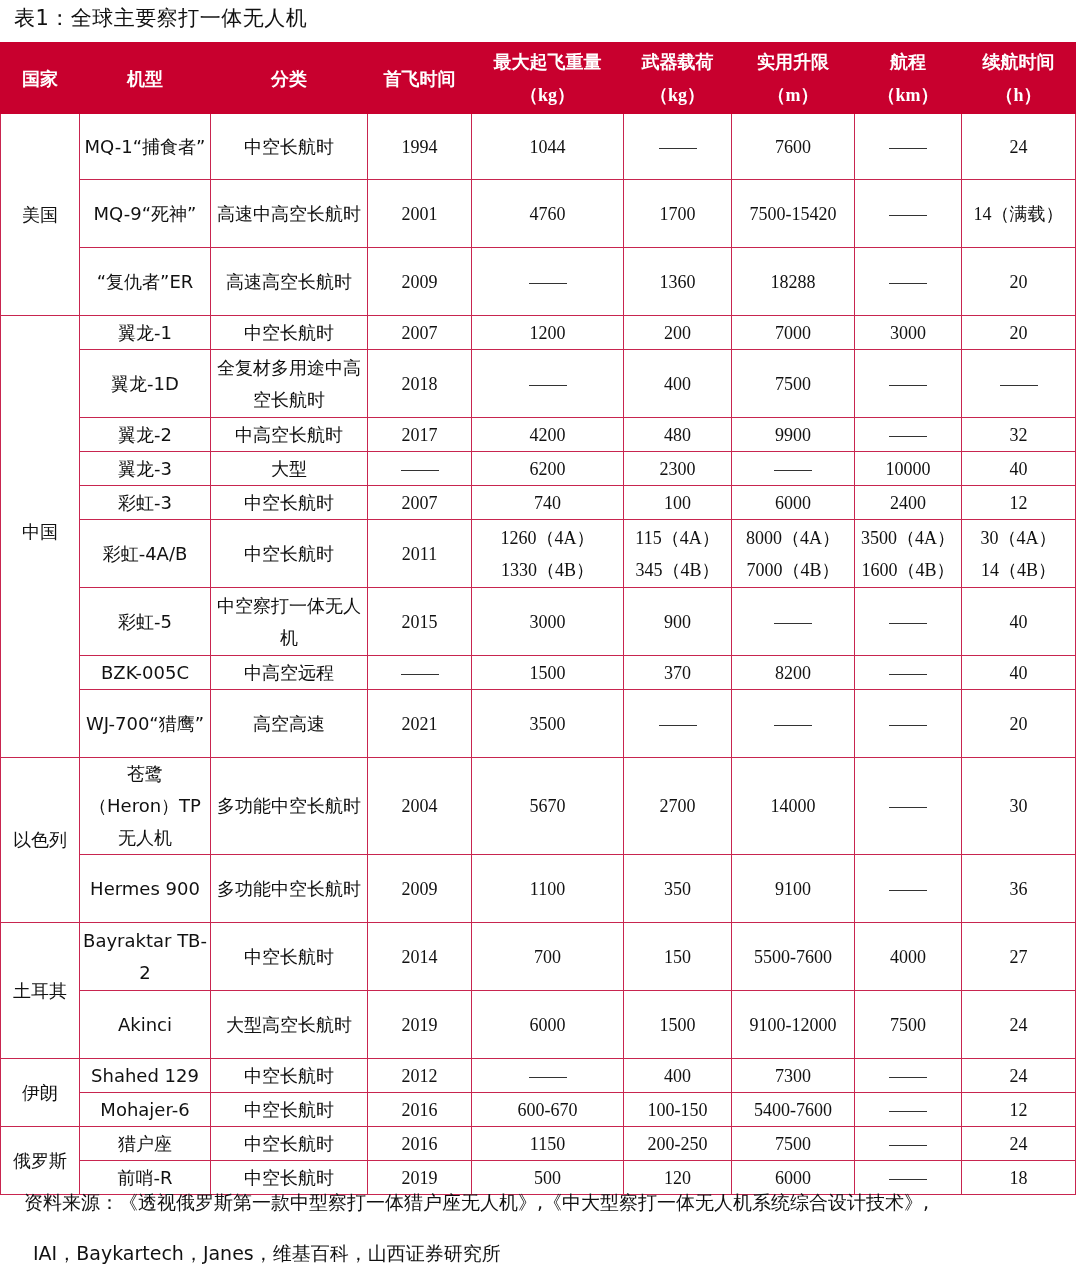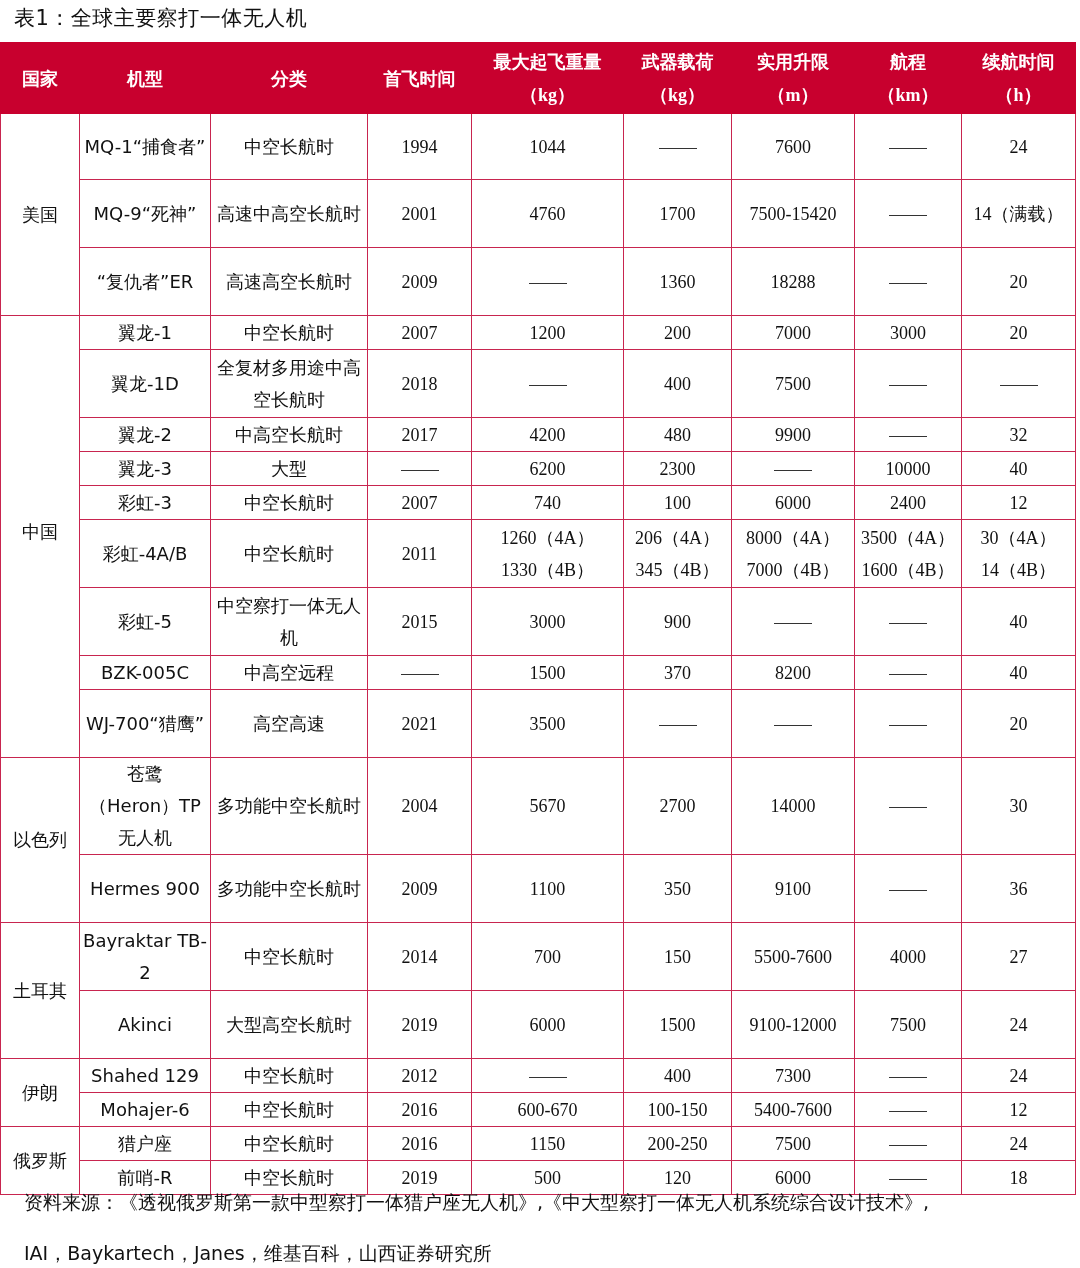--- a/index.html
+++ b/index.html
@@ -15,21 +15,21 @@
                   border: 1px solid #c8002e; line-height: 33px; }
   table.main th .unit { font-family: "Liberation Serif", serif; font-weight: bold; }
   table.main td { border: 1px solid #c8254f; text-align: center; vertical-align: middle;
                   font-size: 18px; padding: 0 2px; line-height: 32px; }
   td.zh, .zh { font-family: "DejaVu Sans", "Liberation Sans", sans-serif; font-size: 17.5px; }
   td.country { font-family: "DejaVu Sans", "Liberation Sans", sans-serif; font-size: 17.5px; border-left: 1.5px solid #e596aa; }
   .dash { display: inline-block; width: 38px; height: 1px; background: #333; vertical-align: middle; }
   .source { position: absolute; left: 24px; font-size: 19px;
             font-family: "DejaVu Sans", "Liberation Sans", sans-serif; color: #111; }
   .s1 { top: 1190px; }
-  .s2 { top: 1241px; }
+  .s2 { top: 1241px; margin-left: 9px; }
 </style>
 </head>
 <body>
 
 <div class="caption">表1：全球主要察打一体无人机</div>
 
 <table class="main">
   <colgroup>
     <col style="width:79px">
       <col style="width:131px">
@@ -139,21 +139,21 @@
       </tr>
       <tr style="height: 68px;">
         <td class="zh">彩虹-4A/B</td>
         <td class="zh">中空长航时</td>
         <td>2011</td>
         <td>
           <div>1260（4A）</div>
           <div>1330（4B）</div>
         </td>
         <td>
-          <div>206（4A）</div>
+          <div>115（4A）</div>
           <div>345（4B）</div>
         </td>
         <td>
           <div>8000（4A）</div>
           <div>7000（4B）</div>
         </td>
         <td>
           <div>3500（4A）</div>
           <div>1600（4B）</div>
         </td>

